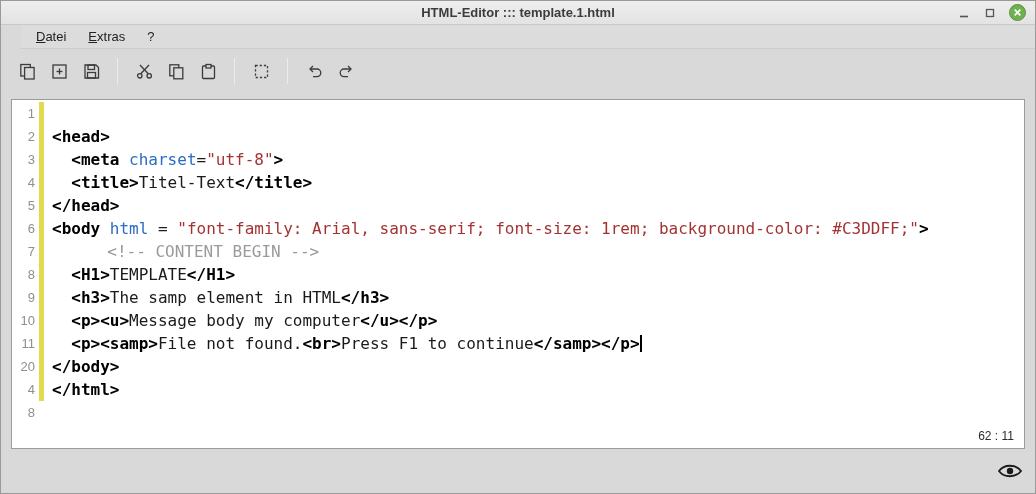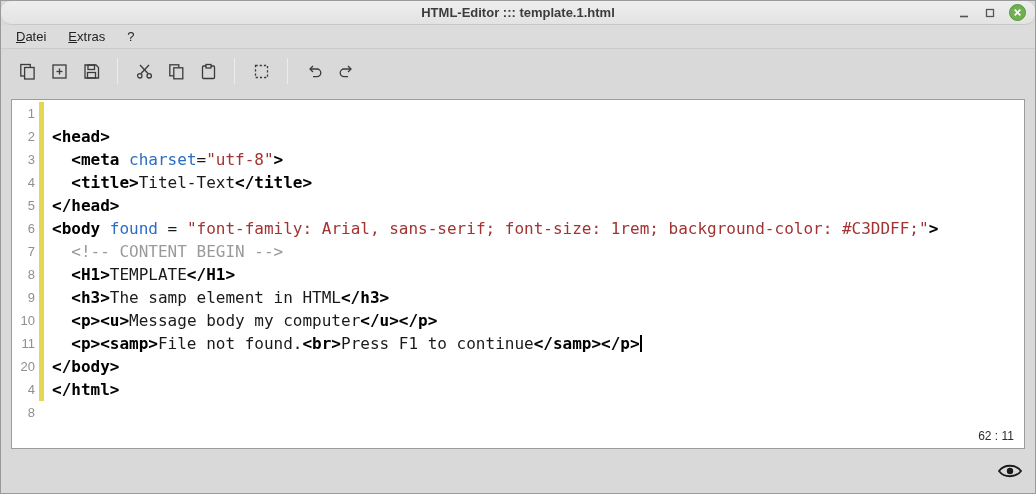--- a/index.html
+++ b/index.html
@@ -6,33 +6,33 @@
   html,body { width:1036px; height:494px; font-family:"Liberation Sans", sans-serif; }
   .window {
     position:relative; width:1036px; height:494px;
     background:#d9d9d9; border:1px solid #9a9a9a; overflow:hidden;
     display:flex; flex-direction:column;
   }
   
   .titlebar {
     height:24px; flex:0 0 24px; background:linear-gradient(#eeeeee,#e3e3e3);
     border-bottom:1px solid #c8c8c8; position:relative;
-    display:flex; align-items:center;border-radius:10px;
+    display:flex; align-items:center;
   }
   .title {
     position:absolute; left:0; right:0; text-align:center;
     font-size:13px; font-weight:bold; color:#3c3c3c;
   }
   .win-controls { margin-left:auto; display:flex; align-items:center; gap:12px; padding-right:9px; z-index:2; }
   .winbtn { display:flex; align-items:center; justify-content:center; cursor:default; }
   .winbtn.close-button { width:17px; height:17px; border-radius:50%; background:#6eb14e; border:1px solid #5a9440; }
   
   .menubar {
     height:24px; flex:0 0 24px; background:#dcdcdc; border-bottom:1px solid #cccccc;
-    display:flex; align-items:center; padding-left:4px; font-size:13px; color:#222;
+    display:flex; align-items:center; padding-left:4px; font-size:13px; color:#222;margin-left:20px;
   }
   .menu-item { padding:3px 11px; }
   .menu-item .ul { text-decoration:underline; }
   
   .toolbar {
     height:44px; flex:0 0 44px; background:#d9d9d9;
     display:flex; align-items:center; padding-left:10px;
   }
   .tb-btn {
     width:28px; height:28px; background:transparent; border:none;
@@ -52,21 +52,21 @@
     flex:0 0 27px; text-align:right; padding-right:4px;
     font-family:"Liberation Sans", sans-serif; font-size:13px; color:#8f8f8f;
   }
   .marker { flex:0 0 5px; background:transparent; }
   .marker.mod { background:var(--c-marker, #e3d94e); }
   .code { padding-left:8px; color:var(--c-text, #1a1a1a); }
   .seg-tag     { color:var(--c-tag, #000); font-weight:bold; }
   .seg-doctype { color:var(--c-doctype, #2e9b2e); font-weight:bold; }
   .seg-attr    { color:var(--c-attr, #2b6cc4); }
   .seg-value   { color:var(--c-value, #a33333); }
-  .seg-comment { color:var(--c-comment, #9a9a9a); }
+  .seg-comment { color:var(--c-comment, #9a9a9a);margin-left:36px; }
   .seg-text    { color:var(--c-text, #1a1a1a); }
   .caret { display:inline-block; width:2px; height:17px; background:#000; vertical-align:-3px; }
   .cursor-pos {
     position:absolute; right:10px; bottom:5px;
     font-family:"Liberation Sans", sans-serif; font-size:12px; color:#2c2c2c;
   }
   
   .bottombar { flex:1; position:relative; background:#d9d9d9; }
   .preview-btn {
     position:absolute; right:12px; top:50%; transform:translateY(-50%);
@@ -193,21 +193,21 @@
       </button>
     </div>
 
   <div class="editor">
     <div class="lines">
         <div class="line"><span class="lnum">1</span><span class="marker mod"></span></div>
         <div class="line"><span class="lnum">2</span><span class="marker mod"></span><span class="code"><span class="seg-tag">&lt;head&gt;</span></span></div>
         <div class="line"><span class="lnum">3</span><span class="marker mod"></span><span class="code"><span class="seg-text">  </span><span class="seg-tag">&lt;meta</span><span class="seg-text"> </span><span class="seg-attr">charset</span><span class="seg-text">=</span><span class="seg-value">"utf-8"</span><span class="seg-tag">&gt;</span></span></div>
         <div class="line"><span class="lnum">4</span><span class="marker mod"></span><span class="code"><span class="seg-text">  </span><span class="seg-tag">&lt;title&gt;</span><span class="seg-text">Titel-Text</span><span class="seg-tag">&lt;/title&gt;</span></span></div>
         <div class="line"><span class="lnum">5</span><span class="marker mod"></span><span class="code"><span class="seg-tag">&lt;/head&gt;</span></span></div>
-        <div class="line"><span class="lnum">6</span><span class="marker mod"></span><span class="code"><span class="seg-tag">&lt;body</span><span class="seg-text"> </span><span class="seg-attr">found</span><span class="seg-text"> = </span><span class="seg-value">"font-family: Arial, sans-serif; font-size: 1rem; background-color: #C3DDFF;"</span><span class="seg-tag">&gt;</span></span></div>
+        <div class="line"><span class="lnum">6</span><span class="marker mod"></span><span class="code"><span class="seg-tag">&lt;body</span><span class="seg-text"> </span><span class="seg-attr">html</span><span class="seg-text"> = </span><span class="seg-value">"font-family: Arial, sans-serif; font-size: 1rem; background-color: #C3DDFF;"</span><span class="seg-tag">&gt;</span></span></div>
         <div class="line"><span class="lnum">7</span><span class="marker mod"></span><span class="code"><span class="seg-text">  </span><span class="seg-comment">&lt;!-- CONTENT BEGIN --&gt;</span></span></div>
         <div class="line"><span class="lnum">8</span><span class="marker mod"></span><span class="code"><span class="seg-text">  </span><span class="seg-tag">&lt;H1&gt;</span><span class="seg-text">TEMPLATE</span><span class="seg-tag">&lt;/H1&gt;</span></span></div>
         <div class="line"><span class="lnum">9</span><span class="marker mod"></span><span class="code"><span class="seg-text">  </span><span class="seg-tag">&lt;h3&gt;</span><span class="seg-text">The samp element in HTML</span><span class="seg-tag">&lt;/h3&gt;</span></span></div>
         <div class="line"><span class="lnum">10</span><span class="marker mod"></span><span class="code"><span class="seg-text">  </span><span class="seg-tag">&lt;p&gt;</span><span class="seg-tag">&lt;u&gt;</span><span class="seg-text">Message body my computer</span><span class="seg-tag">&lt;/u&gt;</span><span class="seg-tag">&lt;/p&gt;</span></span></div>
         <div class="line"><span class="lnum">11</span><span class="marker mod"></span><span class="code"><span class="seg-text">  </span><span class="seg-tag">&lt;p&gt;</span><span class="seg-tag">&lt;samp&gt;</span><span class="seg-text">File not found.</span><span class="seg-tag">&lt;br&gt;</span><span class="seg-text">Press F1 to continue</span><span class="seg-tag">&lt;/samp&gt;</span><span class="seg-tag">&lt;/p&gt;</span><span class="caret"></span></span></div>
         <div class="line"><span class="lnum">20</span><span class="marker mod"></span><span class="code"><span class="seg-tag">&lt;/body&gt;</span></span></div>
         <div class="line"><span class="lnum">4</span><span class="marker mod"></span><span class="code"><span class="seg-tag">&lt;/html&gt;</span></span></div>
         <div class="line"><span class="lnum">8</span><span class="marker"></span><span class="code"></span></div>
       </div>
     <div class="cursor-pos">62 : 11</div>

